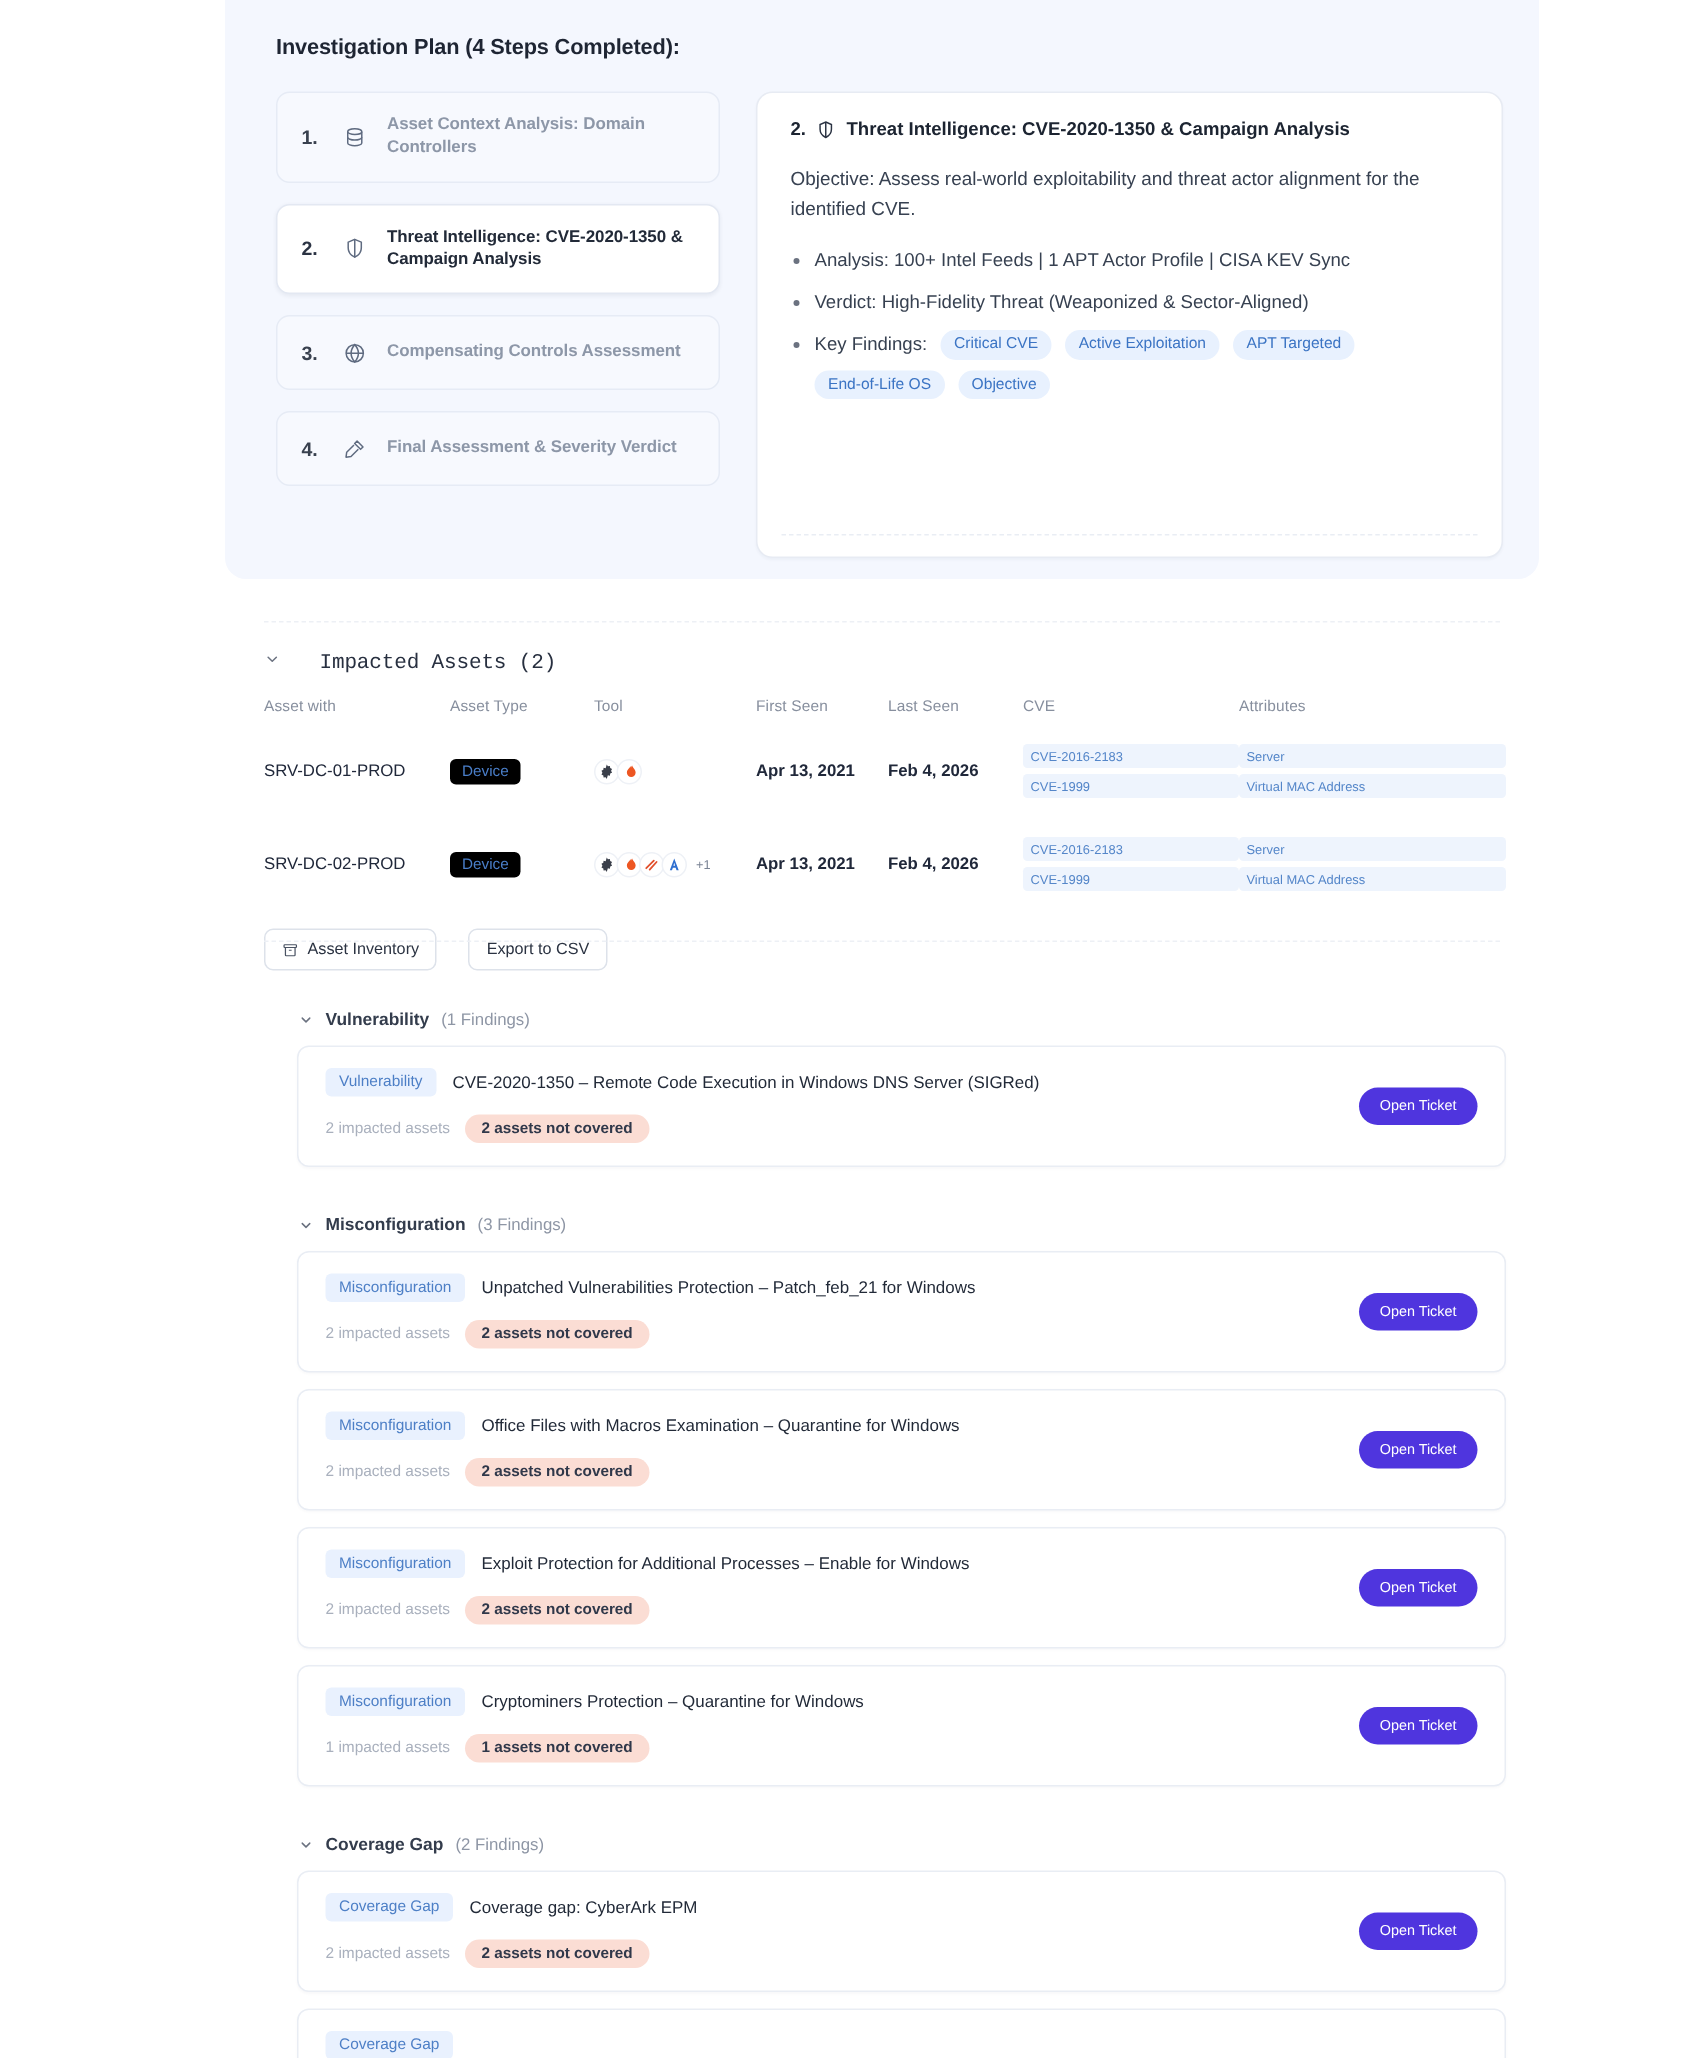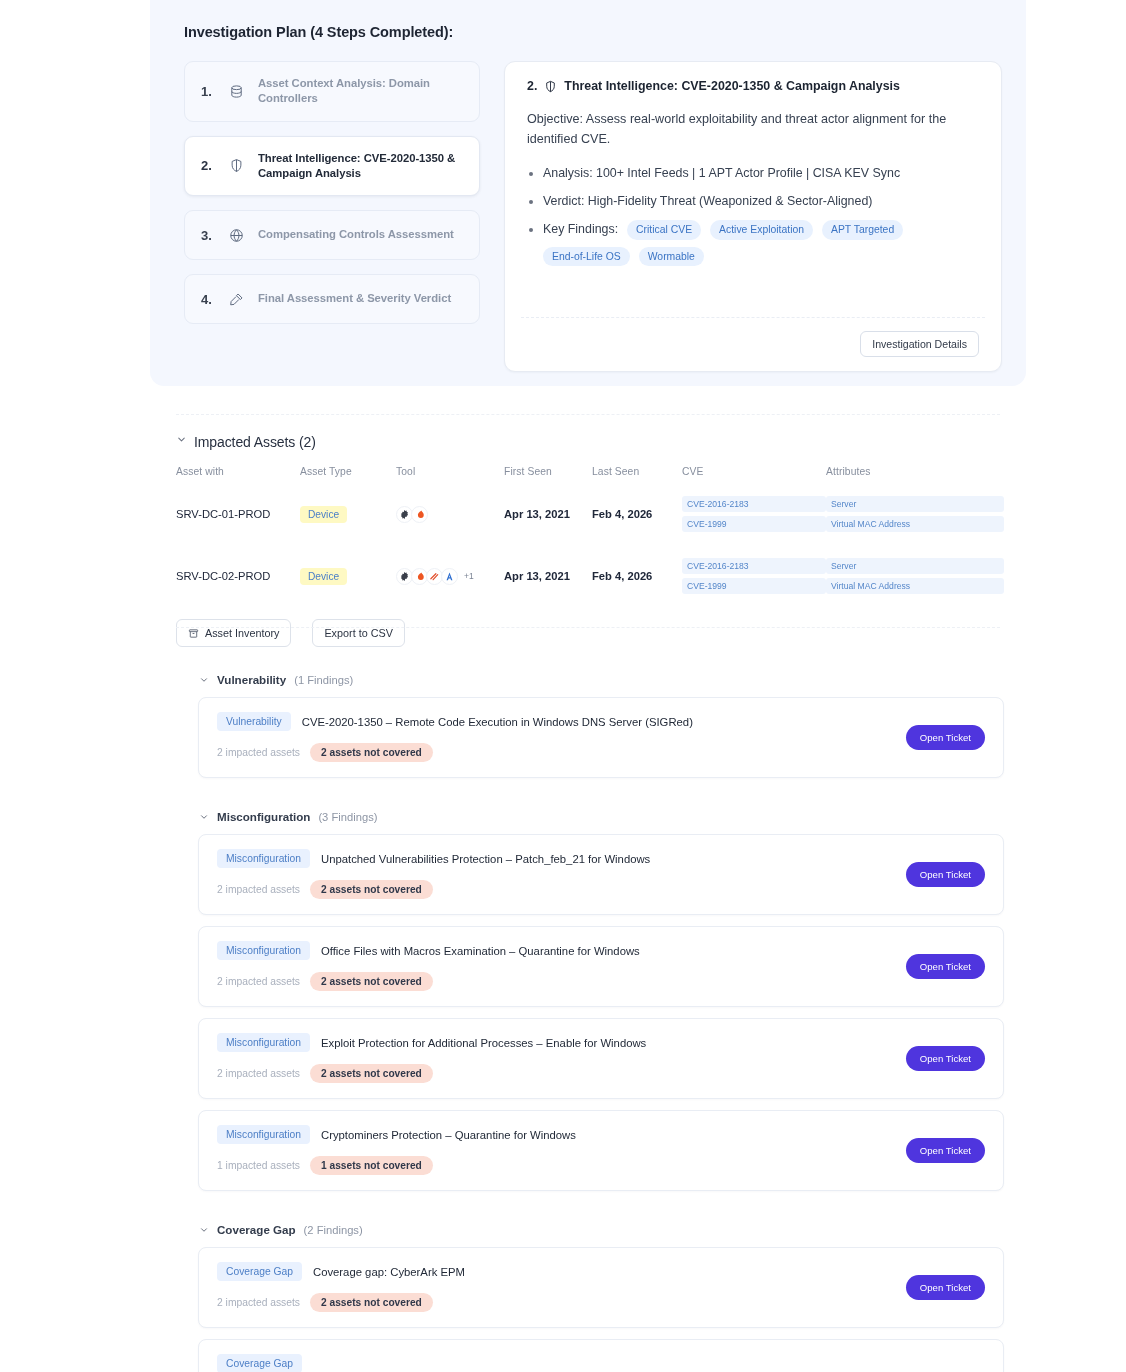--- a/index.html
+++ b/index.html
@@ -80,41 +80,41 @@
     background: #fff; border: 1px solid #d9dfe9; border-radius: 6px;
     font-size: 10.6px; color: #313a49; padding: 6px 11px;
     font-family: "Liberation Sans", sans-serif; cursor: pointer;
   }
 
   
   .sep-dashed { position: absolute; left: 176px; width: 824px; border-top: 1px dashed #edf0f5; }
 
   
   .section { position: absolute; left: 176px; width: 828px; }
-  .sec-head { display: flex; align-items: flex-start; gap: 7px; }
+  .sec-head { display: flex; align-items: flex-start; gap: 26px; font-family: Liberation Mono, monospace; }
   .chev { width: 11px; height: 11px; color: #6b7280; display: flex; align-items: center; justify-content: center; }
   .sec-title { font-size: 14px; color: #283040; letter-spacing: -0.1px; }
 
   
   .assets-table { width: 100%; border-collapse: collapse; margin-top: 16px; }
   .assets-table th {
     text-align: left; font-size: 10.3px; font-weight: normal; color: #878f9e;
     padding: 0 0 6px 0; letter-spacing: 0.1px;
   }
   .assets-table td { padding: 13px 0; font-size: 11.2px; color: #20283a; vertical-align: middle; }
   .col-name { width: 124px; }
   .col-type { width: 96px; }
   .col-tool { width: 108px; }
   .col-first { width: 88px; }
   .col-last { width: 90px; }
   .col-cve { width: 144px; }
   .col-attr { width: auto; }
   .asset-name { font-size: 11.2px; color: #1c2433; }
   .pill-device {
-    display: inline-block; background: #fef9c3; color: #4a7ec8;
+    display: inline-block; background: #000000; color: #4a7ec8;
     border-radius: 4px; font-size: 10.2px; padding: 3px 8px;
   }
   .date-cell { font-size: 10.7px; font-weight: bold; color: #252d3c; }
   .chips { display: flex; flex-wrap: wrap; gap: 4px; flex-direction: column; }
   .chip-sm {
     display: inline-block; background: #eef4fd; color: #5486c9;
     border-radius: 3px; font-size: 8.6px; padding: 3px 5px; white-space: nowrap;
   }
   .tools { display: flex; align-items: center; gap: 0; }
   .tool-ic {
@@ -239,30 +239,27 @@
       <ul class="detail-list">
         <li>Analysis: 100+ Intel Feeds | 1 APT Actor Profile | CISA KEV Sync</li>
         <li>Verdict: High-Fidelity Threat (Weaponized &amp; Sector-Aligned)</li>
         <li>
           <span class="kf-row">
             <span class="kf-label">Key Findings:</span>
             <span class="kf-chip">Critical CVE</span>
             <span class="kf-chip">Active Exploitation</span>
             <span class="kf-chip">APT Targeted</span>
             <span class="kf-chip">End-of-Life OS</span>
-            <span class="kf-chip">Wormable</span>
+            <span class="kf-chip">Objective</span>
           </span>
         </li>
       </ul>
 
       <div class="detail-spacer"></div>
       <div class="detail-sep"></div>
-      <div class="detail-foot">
-        <button class="btn-outline">Investigation Details</button>
-      </div>
     </div>
 
   </div>
 </div>
 
 <div class="sep-dashed" style="top:414px;"></div>
 
 <div class="section" style="top:434px;">
   <div class="sec-head">
     <span class="chev">

